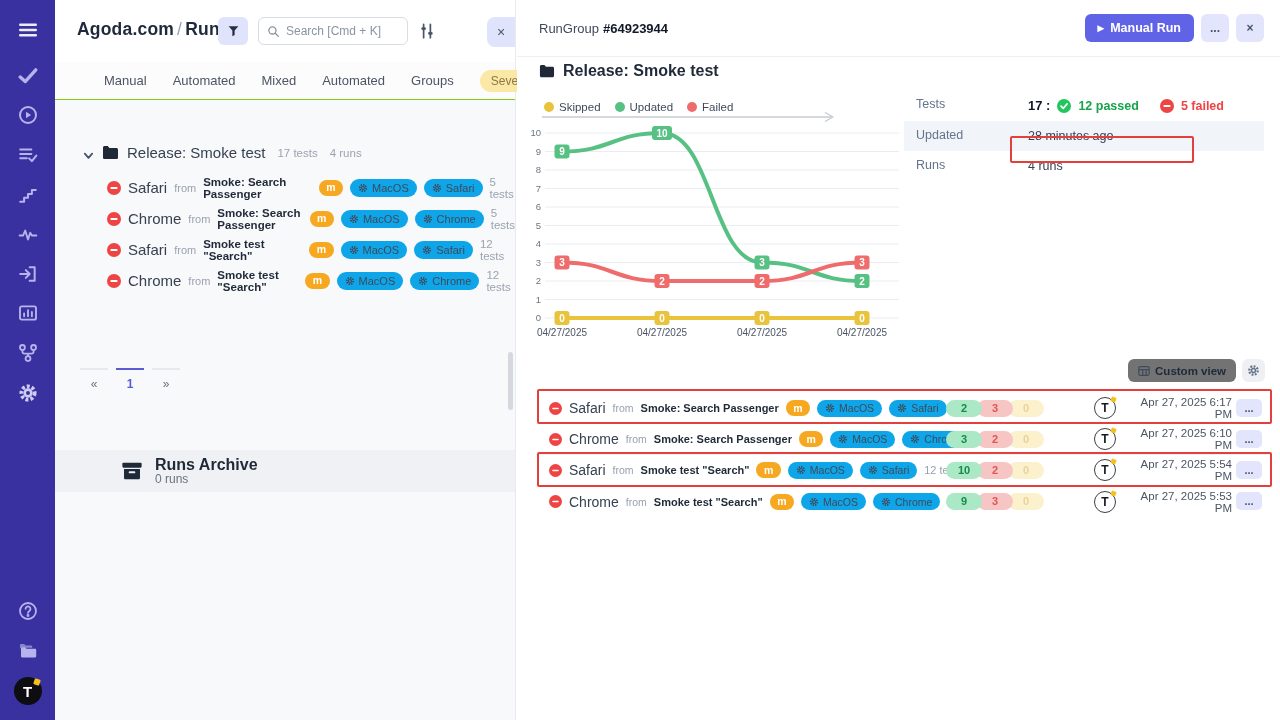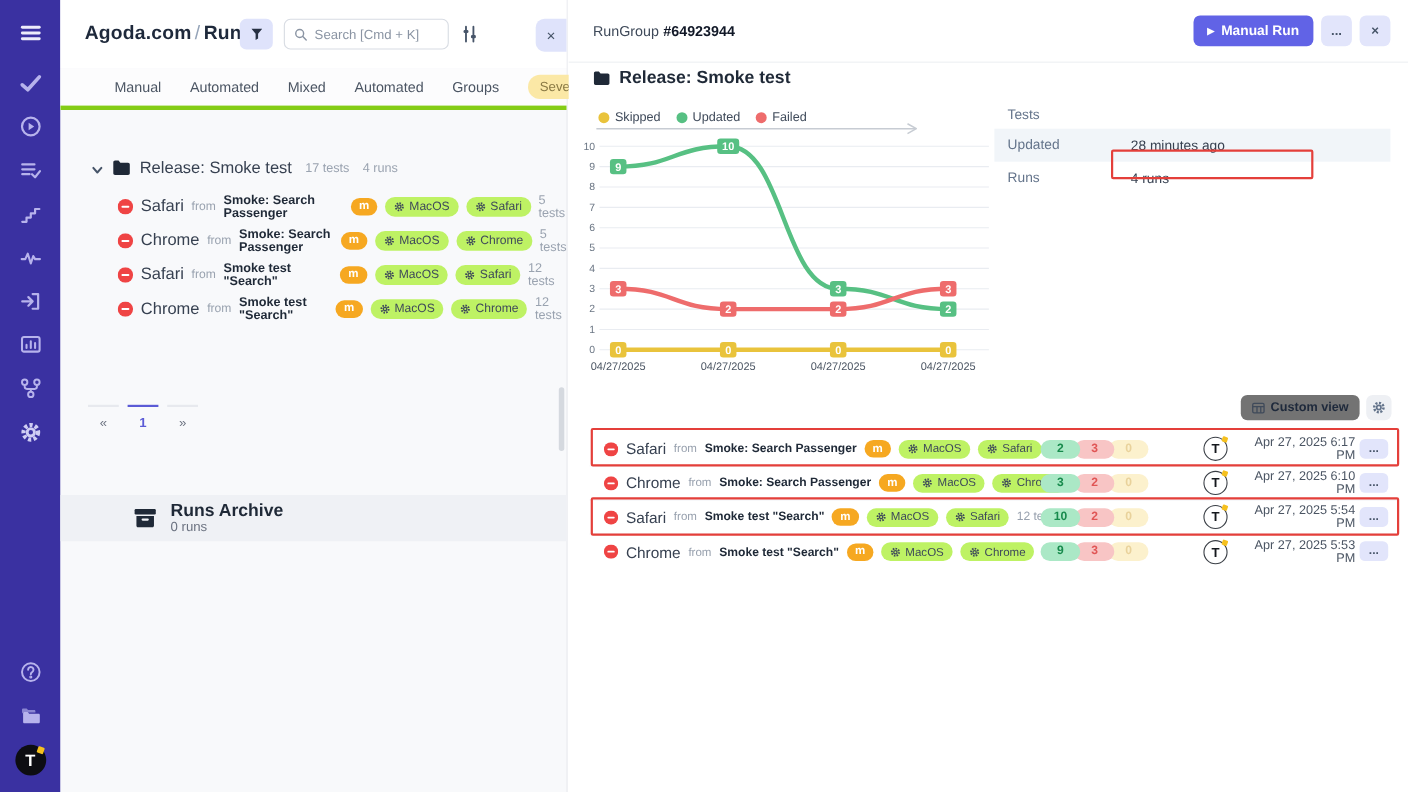--- a/index.html
+++ b/index.html
@@ -19,38 +19,38 @@
   .lp-header { position:relative; height:62px; background:#fff; }
   .breadcrumb { position:absolute; left:22px; top:19px; font-size:17.5px; font-weight:bold; color:#1e293b; letter-spacing:.2px;}
   .breadcrumb .sep { color:#94a3b8; font-weight:normal; padding:0 3px;}
   .filter-btn { position:absolute; left:163px; top:17px; width:30px; height:28px; background:#dfe3fb; border:none; border-radius:6px; display:flex; align-items:center; justify-content:center; cursor:pointer;}
   .search-box { position:absolute; left:203px; top:17px; width:150px; height:28px; background:#fff; border:1px solid #d8dce3; border-radius:6px; display:flex; align-items:center; padding:0 8px; gap:6px;}
   .search-box svg { width:13px; height:13px; color:#8a94a3; flex:none;}
   .search-box input { border:none; outline:none; width:100%; font-size:12px; color:#334155; background:transparent; font-family:"Liberation Sans",sans-serif;}
   .search-box input::placeholder { color:#8a94a3; }
   .sliders-icon { position:absolute; left:363px; top:22px; width:18px; height:18px; color:#475569;}
   .lp-close { position:absolute; right:0; top:17px; width:28px; height:30px; background:#dfe3fb; border:none; border-radius:8px 0 0 8px; color:#475569; font-size:14px; cursor:pointer;}
-  .lp-tabs { height:38px; background:#fcfcfd; border-bottom:4px solid #84cc16; display:flex; align-items:center; padding-left:23px; gap:26px;}
+  .lp-tabs { height:38px; background:#fcfcfd; border-bottom:1px solid #84cc16; display:flex; align-items:center; padding-left:23px; gap:26px;}
   .tab-check { width:17px; height:17px; color:#4b5563;}
   .tab { font-size:13px; color:#4b5563; cursor:pointer; background:none; border:none; font-family:inherit;}
   .tab-severity { background:#fbe8a6; color:#8a7a45; font-size:12px; padding:4px 11px; border-radius:13px; border:none; cursor:pointer; font-family:inherit;}
 
   .tree-group { position:absolute; left:28px; top:144px; display:flex; align-items:center; gap:8px; cursor:pointer;}
   .chev { width:11px; height:11px; color:#475569;}
   .folder-ic { width:17px; height:15px; color:#1f2937;}
   .group-name { font-size:15px; color:#374151; }
   .group-meta { font-size:11.5px; color:#9aa3b0; margin-left:4px;}
   .tree-children { position:absolute; left:0; top:172px; width:100%; }
   .tree-row { height:31px; display:flex; align-items:center; gap:7px; padding-left:52px; cursor:pointer;}
   .fail-dot { width:14px; height:14px; flex:none; display:flex;}
   .run-name { font-size:15px; color:#374151;}
   .from-lbl { font-size:11px; color:#9aa3b0;}
   .source { font-size:11.5px; font-weight:bold; color:#1f2937;}
   .m-badge { background:#f6a821; color:#fff; font-size:10.5px; font-weight:bold; padding:1.5px 7.5px; border-radius:9px; line-height:13px;}
-  .env-badge { background:#bef264; border-radius:10px; padding:3px 8px; font-size:11px; color:#3f4a5a; display:flex; align-items:center; gap:4px;}
+  .env-badge { background:#0ea5e9; border-radius:10px; padding:3px 8px; font-size:11px; color:#3f4a5a; display:flex; align-items:center; gap:4px;}
   .env-badge svg { width:10px; height:10px;}
   .env-badge i { font-style:normal;}
   .tests-count { font-size:11.5px; color:#9aa3b0;}
 
   .pagination { position:absolute; left:25px; top:368px; display:flex; gap:8px;}
   .page-btn { width:28px; padding-top:7px; text-align:center; border-top:2px solid #e7e9ee; font-size:12px; color:#6b7280; background:none; border-left:none;border-right:none;border-bottom:none; cursor:pointer; font-family:inherit;}
   .page-btn.active { border-top-color:#5b5bd6; color:#5b5bd6; font-weight:bold;}
 
   .archive-bar { position:absolute; left:0; top:450px; width:100%; height:42px; background:#eff1f5; display:flex; align-items:center; gap:12px; padding-left:66px; cursor:pointer;}
   .archive-ic { width:22px; height:22px; color:#1f2937;}
@@ -483,20 +483,33 @@
         <text x="139" y="163.5" text-anchor="middle" font-size="10" font-weight="bold" fill="#fff" font-family="Liberation Sans, sans-serif">2</text>
         <rect x="231.5" y="153" width="15" height="14" rx="3" fill="#ee6c6c"></rect>
         <text x="239" y="163.5" text-anchor="middle" font-size="10" font-weight="bold" fill="#fff" font-family="Liberation Sans, sans-serif">2</text>
         <rect x="331.5" y="134.5" width="15" height="14" rx="3" fill="#ee6c6c"></rect>
         <text x="339" y="145" text-anchor="middle" font-size="10" font-weight="bold" fill="#fff" font-family="Liberation Sans, sans-serif">3</text>
       </svg>
 
     <div class="summary">
       <div class="sum-row">
         <span class="sum-label">Tests</span>
+        <span class="sum-val tests-val">
+          <span class="t-total">17 :</span>
+          <svg class="ok-ic" viewBox="0 0 14 14">
+              <circle cx="7" cy="7" r="7" fill="#22c55e"></circle>
+              <polyline points="4,7.2 6.2,9.4 10.2,4.8" fill="none" stroke="#fff" stroke-width="1.7" stroke-linecap="round" stroke-linejoin="round"></polyline>
+            </svg>
+          <span class="t-pass">12 passed</span>
+          <svg class="ok-ic" style="margin-left:14px" viewBox="0 0 14 14">
+              <circle cx="7" cy="7" r="7" fill="#ef4444"></circle>
+              <rect x="3.4" y="6.1" width="7.2" height="1.8" rx="0.9" fill="#fff"></rect>
+            </svg>
+          <span class="t-fail">5 failed</span>
+        </span>
       </div>
       <div class="sum-row stripe">
         <span class="sum-label">Updated</span>
         <span class="sum-val">28 minutes ago</span>
       </div>
       <div class="sum-row">
         <span class="sum-label">Runs</span>
         <span class="sum-val">4 runs</span>
       </div>
     </div>

